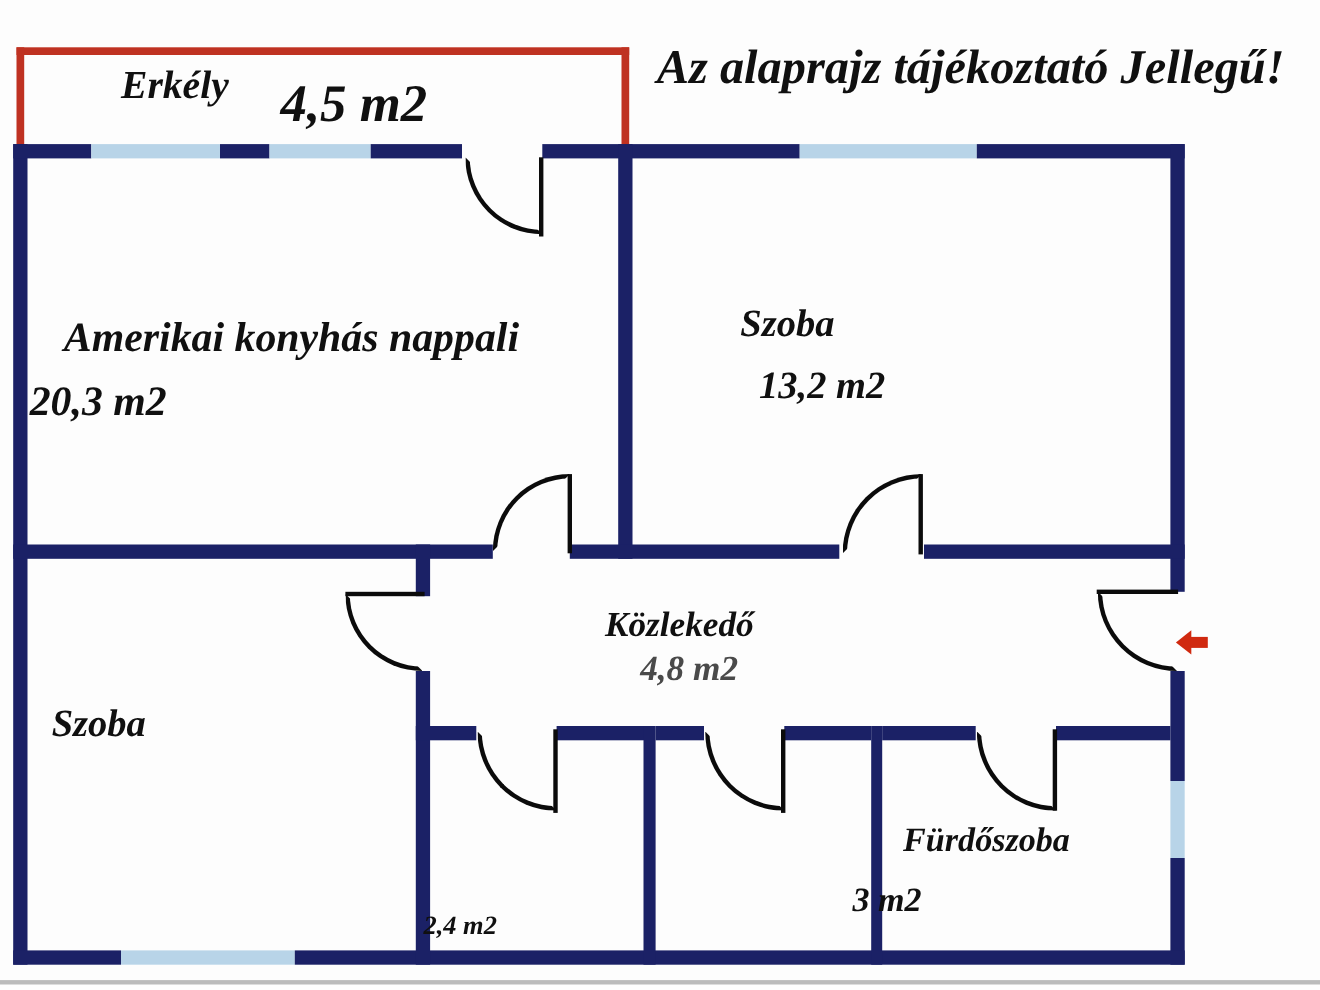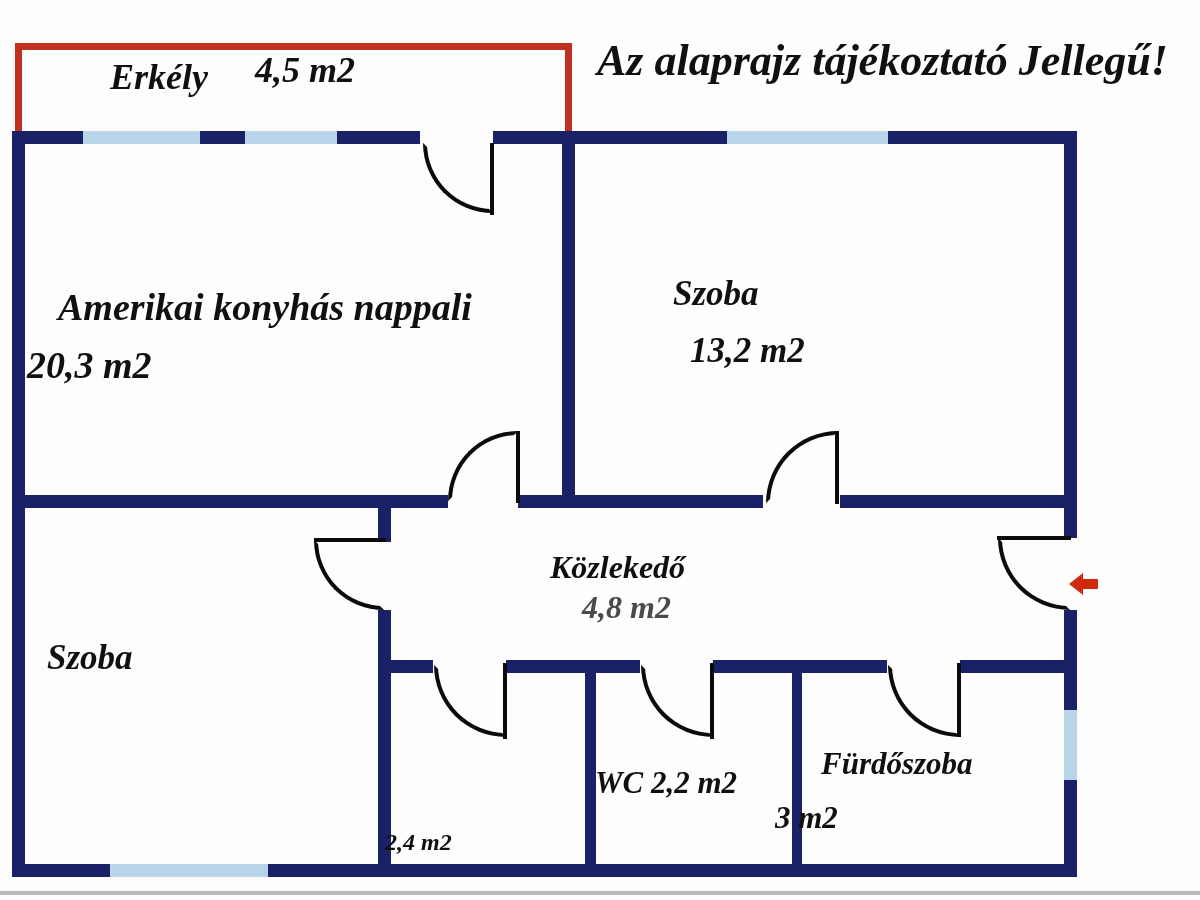--- a/index.html
+++ b/index.html
@@ -29,21 +29,21 @@
 <body>
 
 <div id="plan" style="--wall: #1b2166; --window: #b8d4e8; --balcony: #bf3222; --line: #0b0b0b; --ink: #101010; --muted: #4a4a4a; --arrow: #d0290f; --hairline: #bbbbbb;">
 
   <div class="lbl" style="left:597px;top:36px;width:600px;font-size:44px;">Az alaprajz tájékoztató Jellegű!</div>
 
   <div class="red" style="left:15px;top:43px;width:557px;height:7px;"></div>
   <div class="red" style="left:15px;top:43px;width:7px;height:90px;"></div>
   <div class="red" style="left:565px;top:43px;width:7px;height:90px;"></div>
   <div class="lbl" style="left:110px;top:57px;width:130px;font-size:36px;">Erkély</div>
-  <div class="lbl" style="left:255px;top:50px;width:150px;font-size:36px;">4,5 m2</div>
+  <div class="lbl" style="left:255px;top:67px;width:150px;font-size:48px;">4,5 m2</div>
 
   <div class="w" style="left:12px;top:131px;width:13px;height:746px;"></div>
 
   <div class="w" style="left:12px;top:131px;width:71px;height:13px;"></div>
   <div class="win" style="left:83px;top:131px;width:117px;height:13px;"></div>
   <div class="w" style="left:200px;top:131px;width:45px;height:13px;"></div>
   <div class="win" style="left:245px;top:131px;width:92px;height:13px;"></div>
   <div class="w" style="left:337px;top:131px;width:83px;height:13px;"></div>
   <div class="w" style="left:493px;top:131px;width:234px;height:13px;"></div>
   <div class="win" style="left:727px;top:131px;width:161px;height:13px;"></div>
@@ -109,23 +109,18 @@
   <div class="lbl" style="left:673px;top:274px;width:300px;font-size:35px;">Szoba</div>
   <div class="lbl" style="left:690px;top:331px;width:300px;font-size:35px;">13,2 m2</div>
 
   <div class="lbl" style="left:550px;top:549px;width:300px;font-size:32px;">Közlekedő</div>
   <div class="lbl muted" style="left:582px;top:589px;width:300px;font-size:32px;">4,8 m2</div>
 
   <div class="lbl" style="left:47px;top:638px;width:300px;font-size:35px;">Szoba</div>
 
   <div class="lbl" style="left:385px;top:789px;width:200px;font-size:24px;margin-top:40px;">2,4 m2</div>
 
-  <div class="lbl" style="left:595px;top:765px;width:200px;font-size:31px;">
-    <span>WC</span>
-    <span> </span>
-    <span>2,2 m2</span>
-  </div>
 
   <div class="lbl" style="left:821px;top:746px;width:250px;font-size:31px;">Fürdőszoba</div>
   <div class="lbl" style="left:775px;top:800px;width:250px;font-size:31px;">3 m2</div>
 
   <div class="grayline" style="left:0;top:891px;width:1200px;height:4px;"></div>
 </div>
 
 </body></html>

